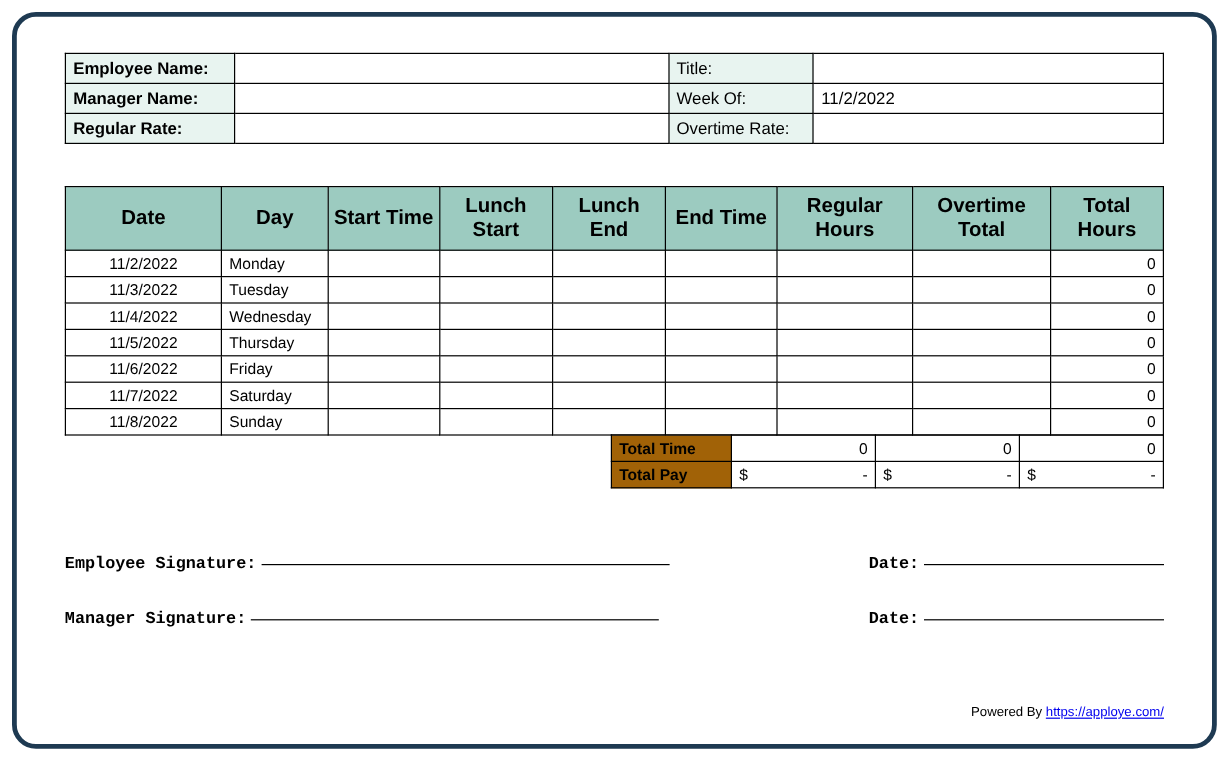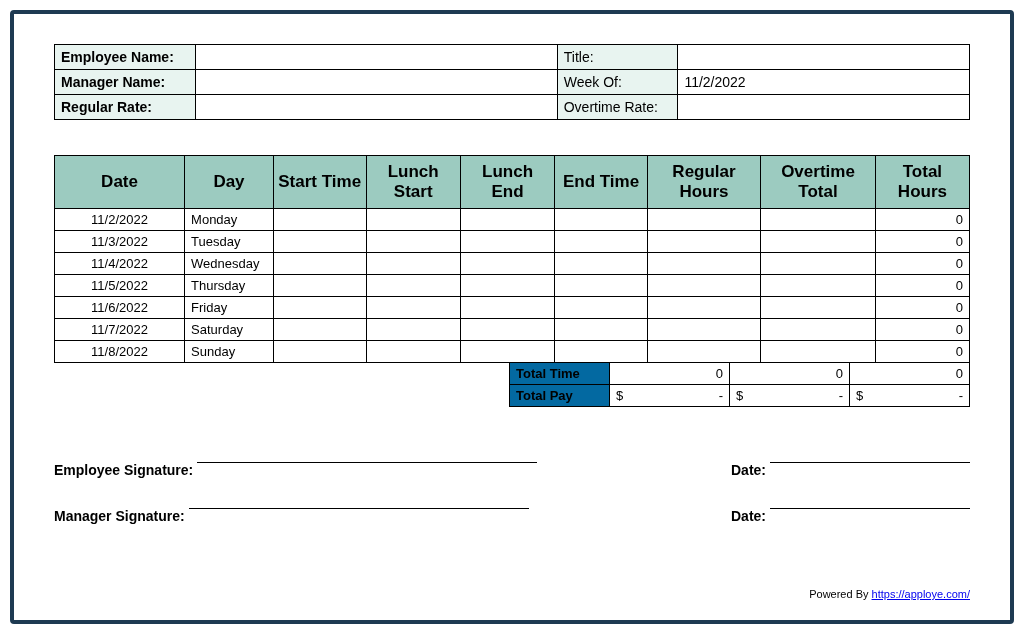--- a/index.html
+++ b/index.html
@@ -9,21 +9,21 @@
     }
     body {
       font-family: Arial, sans-serif;
       background: #fff;
       padding: 10px;
     }
     .frame {
       width: 1004px;
       height: 614px;
       border: 4px solid #1e3a52;
-      border-radius: 4px;
+      border-radius: 20px;
       padding: 30px 40px 10px 40px;
       background: #fff;
       position: relative;
     }
     .header-table {
       width: 100%;
       border-collapse: collapse;
       margin-bottom: 35px;
     }
     .header-table td {
@@ -76,43 +76,44 @@
       margin-left: auto;
       margin-top: -1px;
     }
     .totals-table td {
       border: 1px solid #000;
       padding: 3px 6px;
       font-size: 13px;
       height: 20px;
     }
     .totals-label {
-      background: #0369a1;
+      background: #a16207;
       font-weight: bold;
       width: 100px;
     }
     .totals-value {
       text-align: right;
     }
     .totals-pay {
       width: 120px;
     }
     .totals-pay-inner {
       display: flex;
       justify-content: space-between;
     }
     .sig-section {
       margin-top: 55px;
     }
     .sig-row {
       display: flex;
-      align-items: flex-start;
+      align-items: center;
       margin-bottom: 30px;
       font-size: 14px;
       font-weight: bold;
+      font-family: Liberation Mono, monospace;
     }
     .sig-label {
       white-space: nowrap;
     }
     .sig-line {
       border-bottom: 1px solid #000;
       width: 340px;
       margin-left: 4px;
     }
     .sig-spacer {

